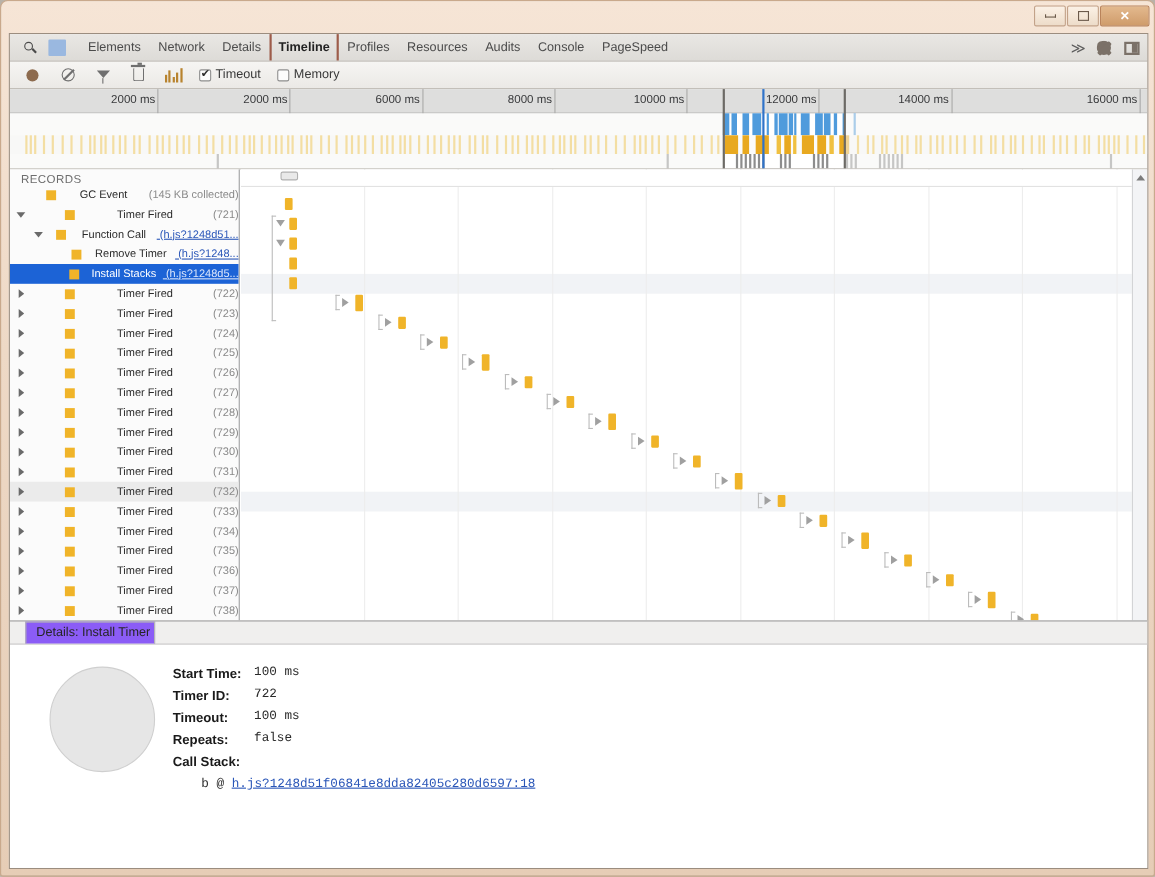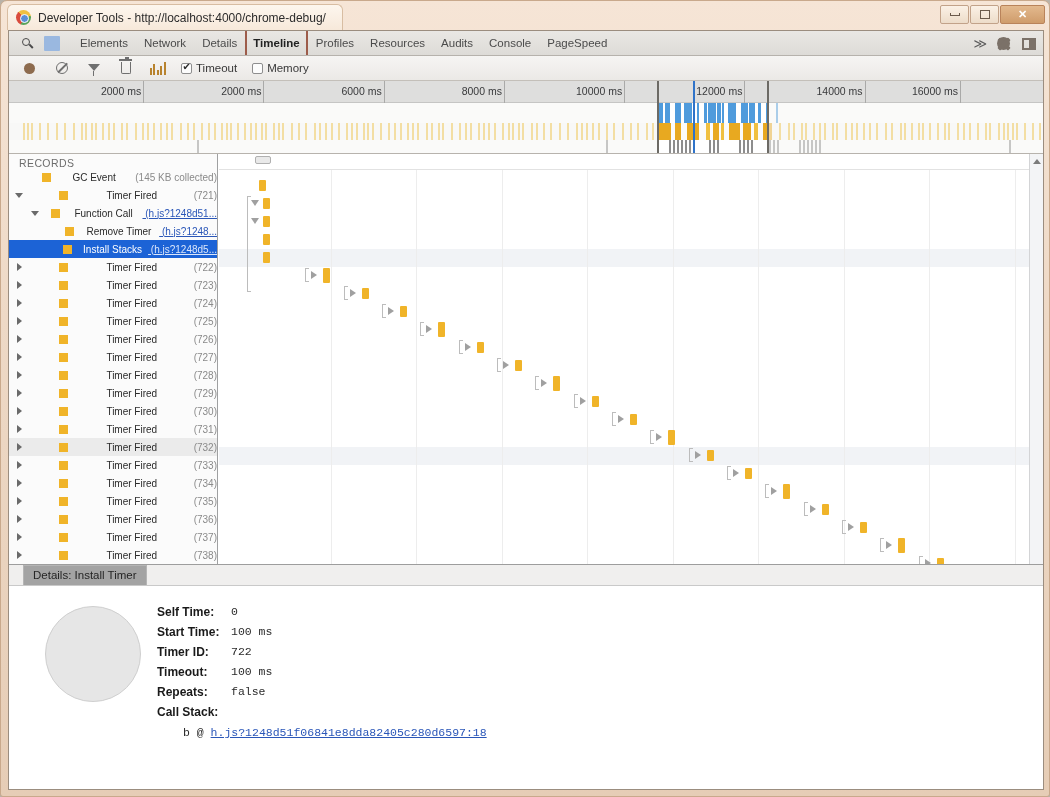--- a/index.html
+++ b/index.html
@@ -285,21 +285,21 @@
   .vs-arrow.up i { border-bottom: 5px solid #7b7b7b; }
   .vs-arrow.down i { border-top: 5px solid #7b7b7b; }
 
   
   .details { position: absolute; left: 0; right: 0; top: 533px; bottom: 0; background: #fff; }
   .det-tabbar {
     height: 22px; background: #f0efee; border-top: 1px solid #9d9d9d; border-bottom: 1px solid #c9c9c9;
     display: flex; align-items: flex-end; padding-left: 14px;
   }
   .det-tab {
-    font-size: 11.5px; color: #252525; padding: 3px 9px 3px 9px; background: #a3a3a3;
+    font-size: 11.5px; color: #252525; padding: 3px 3px 3px 9px; background: #8b5cf6;
     border: 1px solid #b5b5b5; border-bottom: none; height: 20px; text-align: right;
   }
   .det-body { position: relative; padding: 16px 0 0 0; }
   .det-pie {
     position: absolute; left: 36px; top: 20px; width: 96px; height: 96px;
     border-radius: 50%; background: #e6e6e6; border: 1px solid #cfcfcf;
   }
   .det-rows { margin-left: 148px; }
   .det-row { display: flex; font-size: 12px; line-height: 20px; }
   .det-label { font-weight: bold; color: #1a1a1a; min-width: 68px; }
@@ -310,24 +310,20 @@
     padding-left: 26px; line-height: 22px;
   }
   .det-stack-row a { color: #2a56b8; text-decoration: underline; }
 </style>
 </head>
 <body>
 
 <div class="window">
 
   <div class="titlebar">
-    <div class="title-tab">
-      <div class="chrome-logo"></div>
-      <div class="title-text">Developer Tools - http://localhost:4000/chrome-debug/</div>
-    </div>
     <div class="win-buttons">
       <div class="win-btn">
           <span class="minrect"></span>
         </div>
       <div class="win-btn">
           <span class="maxrect"></span>
         </div>
       <div class="win-btn close">✕</div>
     </div>
   </div>
@@ -408,21 +404,21 @@
           </div>
           <div class="ov-tick" style="left: 615.163px;">
             <span>10000 ms</span>
           </div>
           <div class="ov-tick" style="left: 735.395px;">
             <span>12000 ms</span>
           </div>
           <div class="ov-tick" style="left: 855.628px;">
             <span>14000 ms</span>
           </div>
-          <div class="ov-tick" style="left: 951px;">
+          <div class="ov-tick" style="left: 1027px;">
             <span>16000 ms</span>
           </div>
         </div>
       <div class="ov-band memory" id="ov-memory">
           <i style="left: 648px; width: 6px; background: rgb(79, 155, 220);"></i>
           <i style="left: 656px; width: 5px; background: rgb(79, 155, 220);"></i>
           <i style="left: 666px; width: 6px; background: rgb(79, 155, 220);"></i>
           <i style="left: 675px; width: 8px; background: rgb(79, 155, 220);"></i>
           <i style="left: 688px; width: 2px; background: rgb(79, 155, 220);"></i>
           <i style="left: 695px; width: 3px; background: rgb(79, 155, 220);"></i>
@@ -911,24 +907,20 @@
     </div>
 
     <div class="details">
       <div class="det-tabbar">
         <div class="det-tab">Details: Install Timer</div>
       </div>
       <div class="det-body">
         <div class="det-pie"></div>
         <div class="det-rows" id="det-rows">
             <div class="det-row">
-              <span class="det-label">Self Time:</span>
-              <span class="det-value">0</span>
-            </div>
-            <div class="det-row">
               <span class="det-label">Start Time:</span>
               <span class="det-value">100 ms</span>
             </div>
             <div class="det-row">
               <span class="det-label">Timer ID:</span>
               <span class="det-value">722</span>
             </div>
             <div class="det-row">
               <span class="det-label">Timeout:</span>
               <span class="det-value">100 ms</span>

